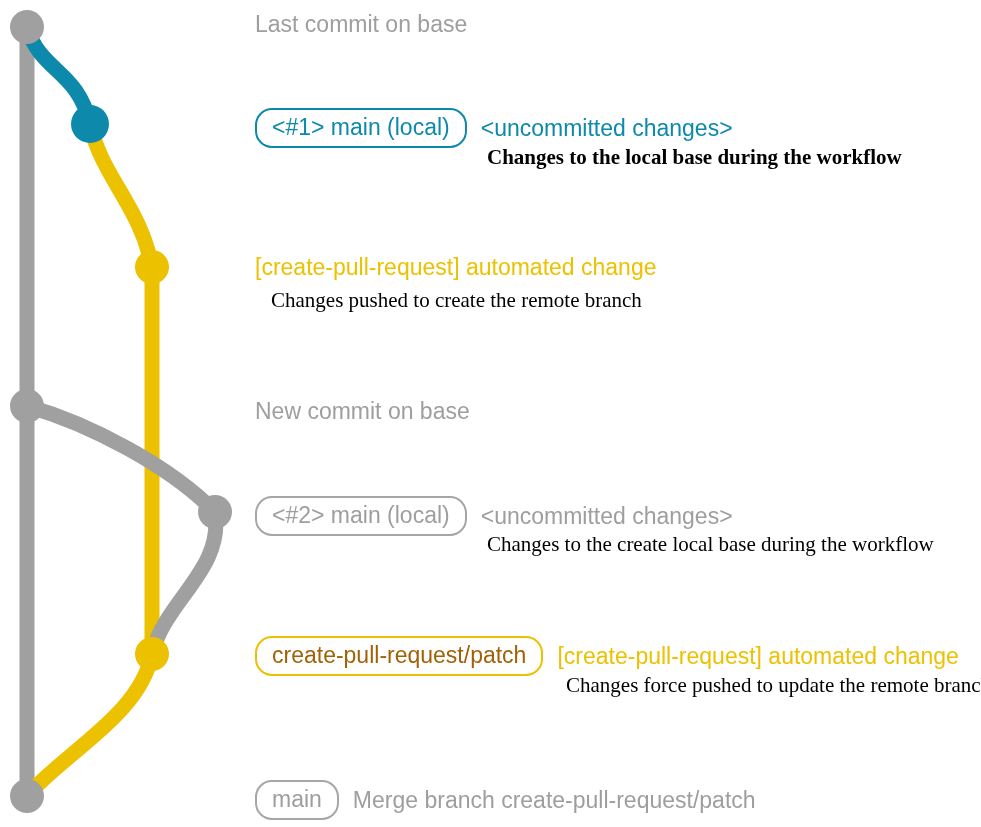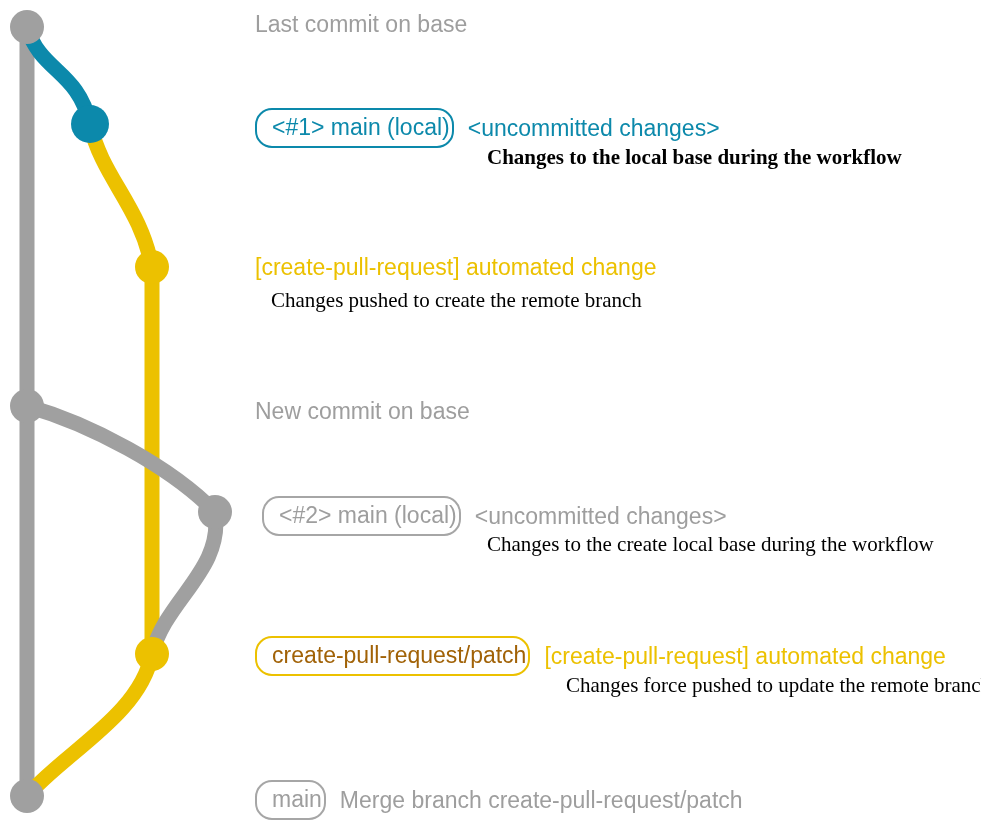--- a/index.html
+++ b/index.html
@@ -35,21 +35,21 @@
     font-family: "Liberation Sans", sans-serif;
     font-size: 23px;
     line-height: 28px;
     white-space: nowrap;
   }
   .badge {
     display: inline-block;
     box-sizing: border-box;
     border: 2px solid #9a9a9a;
     border-radius: 17px;
-    padding: 4px 2px 6px 15px;
+    padding: 4px 15px 6px 15px;
     font-family: "Liberation Sans", sans-serif;
     font-size: 23px;
     line-height: 26px;
     white-space: nowrap;
     background: #ffffff;
   }
   .badge.blue  { border-color: #0c89ab; color: #0c89ab; }
   .badge.gold  { border-color: #ecc100; color: #a16207; }
   .badge.gray  { border-color: #a6a6a6; color: #9e9e9e; }
   .t-blue { color: #0c89ab; }
@@ -108,21 +108,21 @@
 
   <div class="row" style="left:255px; top:253px;">
     <span class="headline t-gold">[create-pull-request] automated change</span>
   </div>
   <div class="subtext" style="left:271px; top:288px;">Changes pushed to create the remote branch</div>
 
   <div class="row" style="left:255px; top:397px;">
     <span class="headline t-gray">New commit on base</span>
   </div>
 
-  <div class="row" style="left:262px; top:496px;">
+  <div class="row" style="left:255px; top:496px;">
     <span class="badge gray">&lt;#2&gt; main (local)</span>
     <span class="headline t-gray headline-after">&lt;uncommitted changes&gt;</span>
   </div>
   <div class="subtext" style="left:487px; top:532px;">Changes to the create local base during the workflow</div>
 
   <div class="row" style="left:255px; top:636px;">
     <span class="badge gold">create-pull-request/patch</span>
     <span class="headline t-gold headline-after">[create-pull-request] automated change</span>
   </div>
   <div class="subtext" style="left:566px; top:673px;">Changes force pushed to update the remote branch</div>

